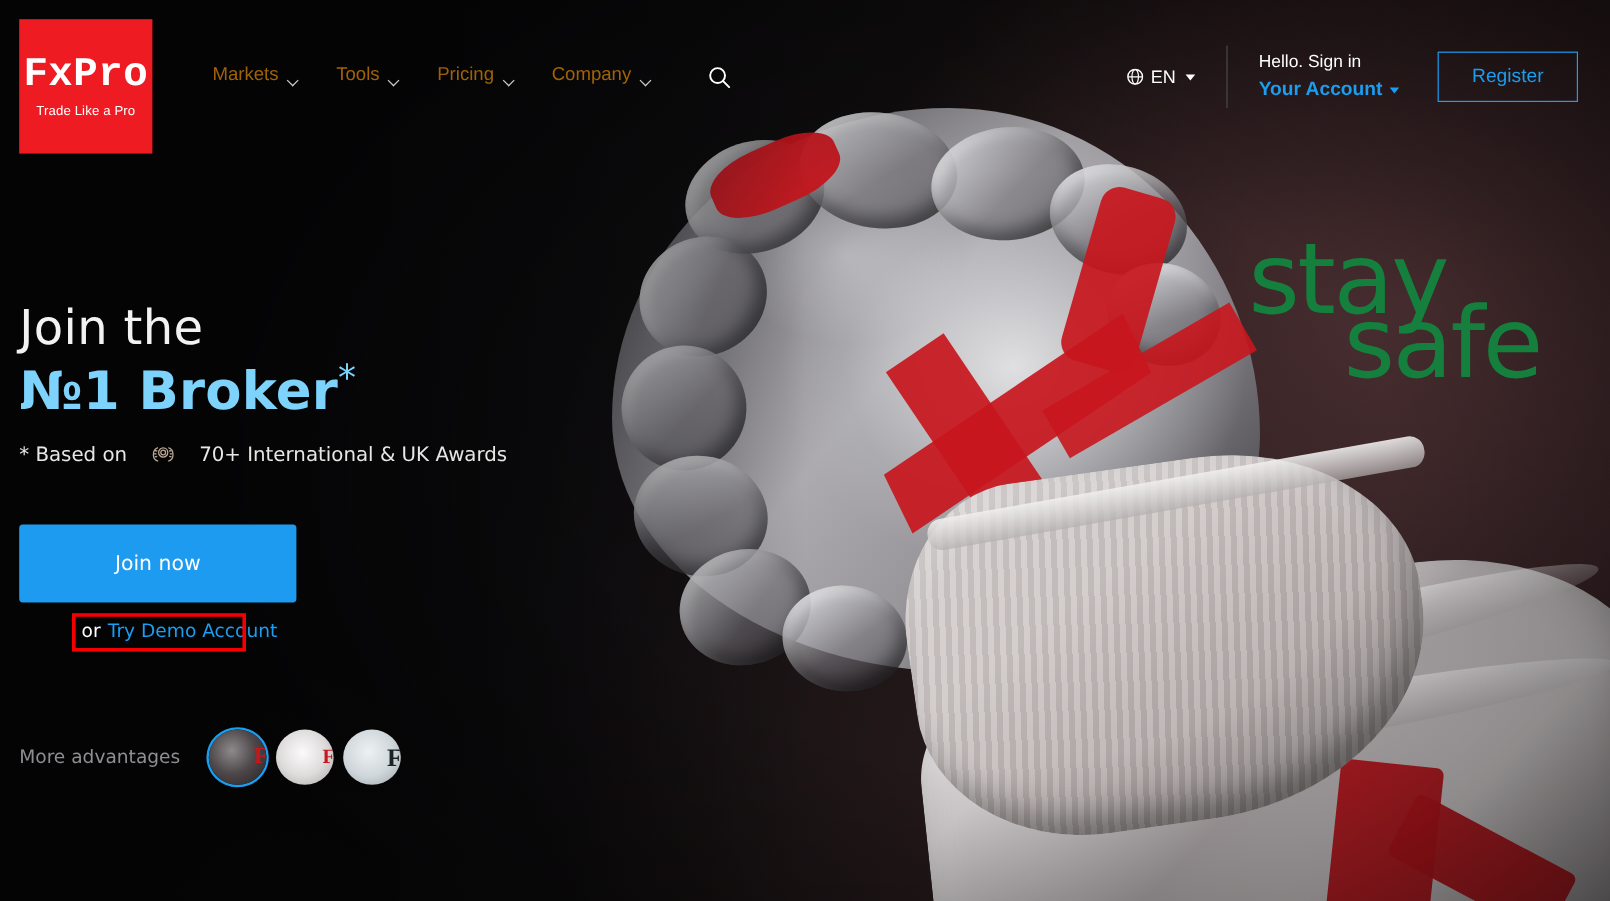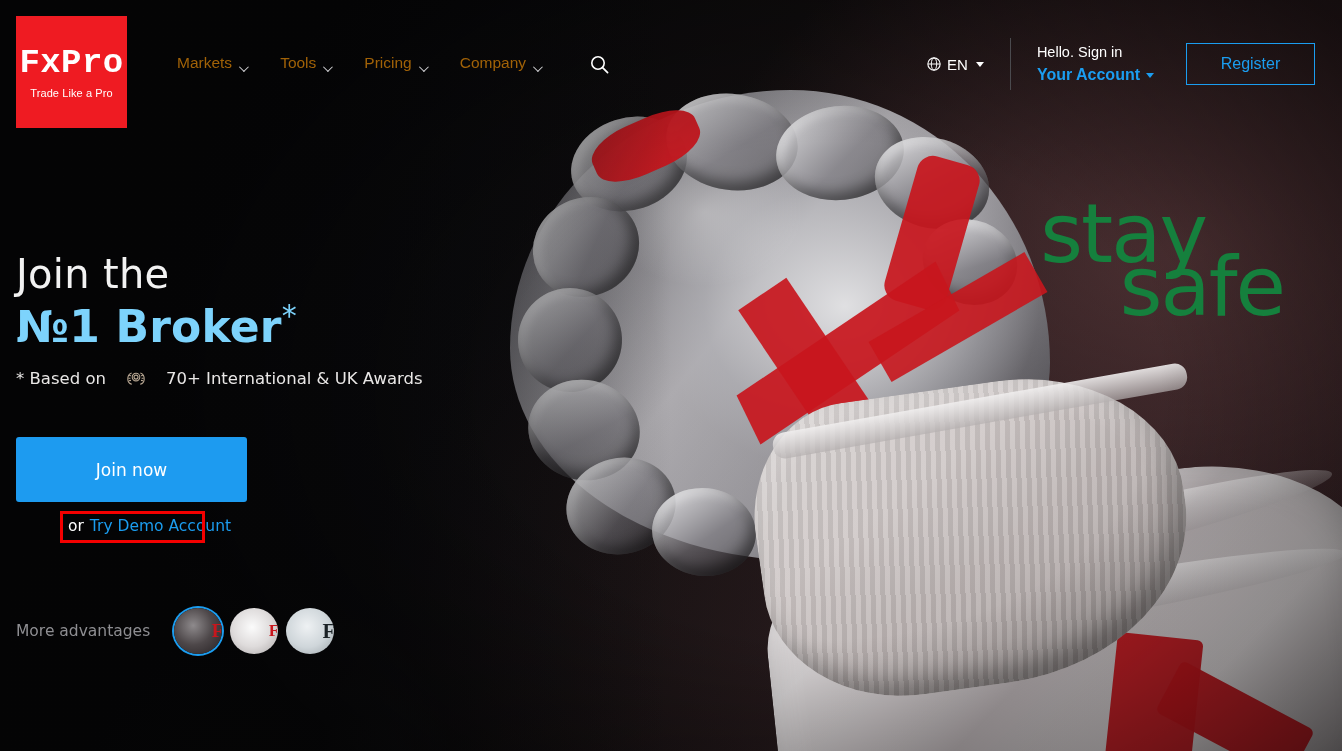--- a/index.html
+++ b/index.html
@@ -198,21 +198,21 @@
     color:#1b9df0; font-size:16px; font-weight:700;
     display:flex; align-items:center; gap:6px;
   }
   .tri-down-blue {
     width:0; height:0;
     border-left:4px solid transparent; border-right:4px solid transparent;
     border-top:5px solid #1b9df0;
   }
   .register-btn {
     margin-left:32px;
-    width:129px; height:42px;
+    width:117px; height:42px;
     border:1px solid #1b9df0; background:transparent;
     color:#1b9df0; font-size:16px; cursor:pointer;
     font-family:"Liberation Sans", sans-serif;
   }
 
   
   .hero-copy { position:absolute; left:16px; top:252px; z-index:15; }
   .h-line1 {
     font-family:"DejaVu Sans", sans-serif;
     font-size:40px; color:#f2f2f2; font-weight:400; letter-spacing:.3px;

